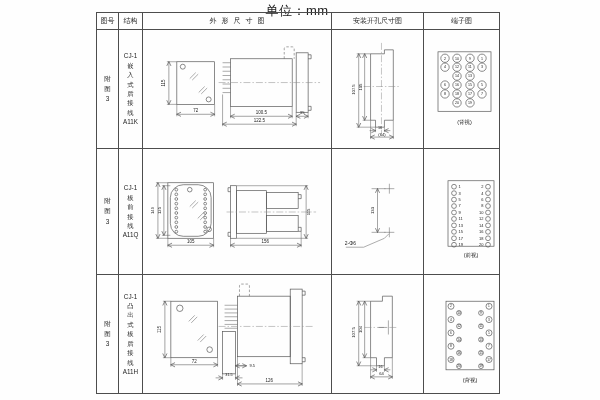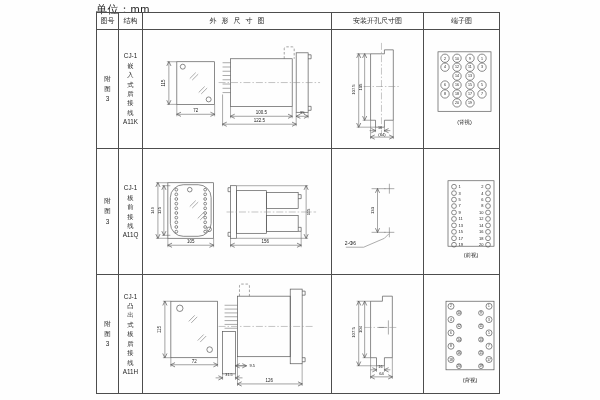--- a/index.html
+++ b/index.html
@@ -1,18 +1,18 @@
 <!DOCTYPE html>
 <html><head>
 <meta charset="utf-8">
 <style>
   html,body{margin:0;padding:0}
   body{width:600px;height:400px;background:#fff;font-family:"Liberation Sans",sans-serif;color:#222;position:relative;overflow:hidden}
   .page{position:absolute;inset:0;background:#fefefe}
-  .unit{position:absolute;top:2px;left:96px;width:402px;text-align:left;font-size:11px;color:#222;letter-spacing:0.5px}
+  .unit{position:absolute;top:2px;left:96px;width:402px;text-align:center;font-size:13px;color:#222;letter-spacing:0.5px}
   .tbl{position:absolute;left:96px;top:12px;width:404px;height:382px;border:1px solid #4d4d4d;box-sizing:border-box;
        display:grid;grid-template-columns:22px 24px 189px 92px 75px;grid-template-rows:17px 119px 126px 118px}
   .c{border-right:1px solid #4d4d4d;border-bottom:1px solid #4d4d4d;box-sizing:border-box;overflow:hidden;position:relative}
   .lastc{border-right:none}
   .lastr{border-bottom:none}
   .hd{display:flex;align-items:center;justify-content:center;font-size:7px;color:#222;white-space:nowrap}
   .sp{letter-spacing:5px;text-indent:5px}
   .vtx{display:flex;align-items:center;justify-content:center;text-align:center;font-size:6.5px;line-height:1.55;white-space:pre-line}
   .struct{font-size:6.3px;line-height:1.5}
   svg.d{position:absolute;left:0;top:0;width:100%;height:100%}

